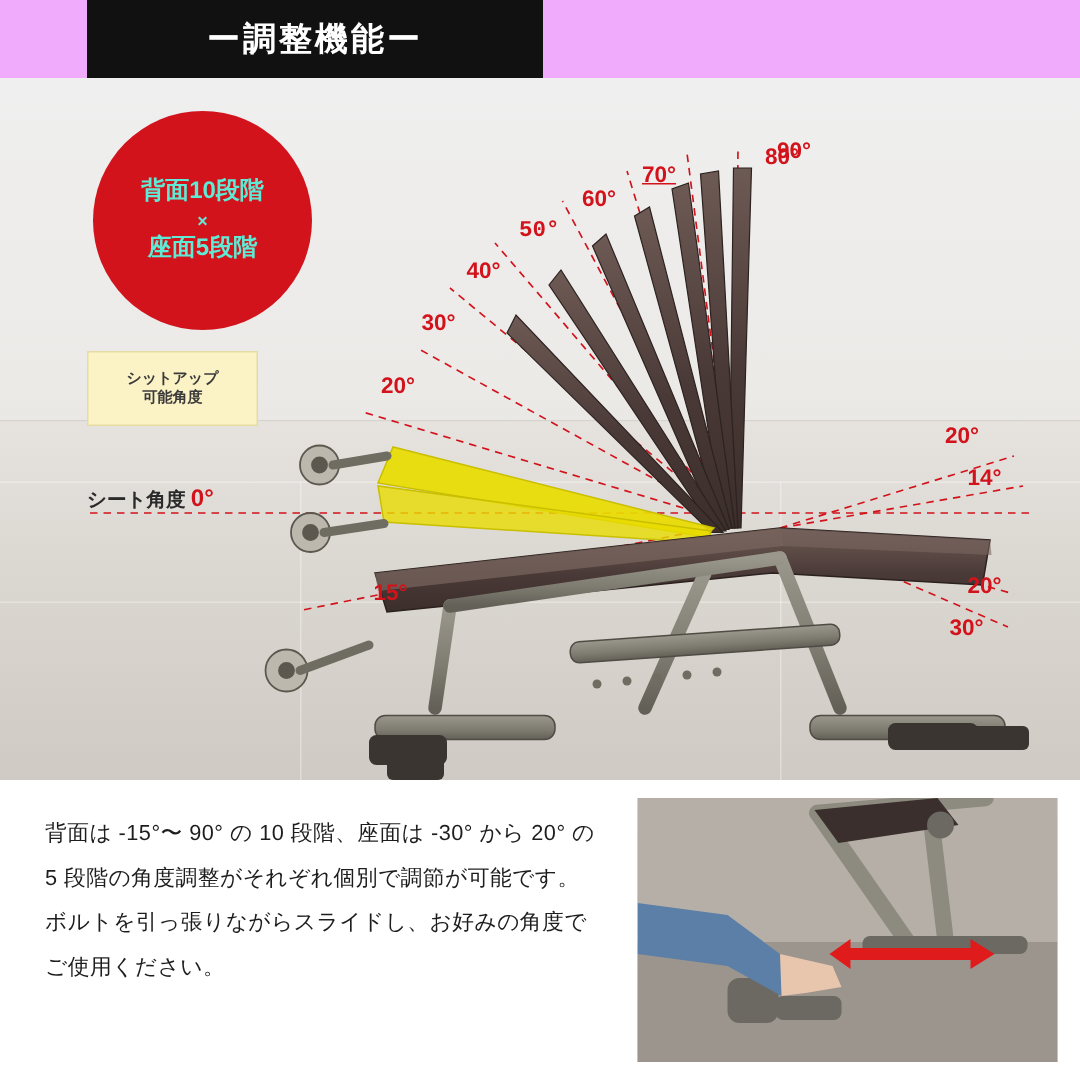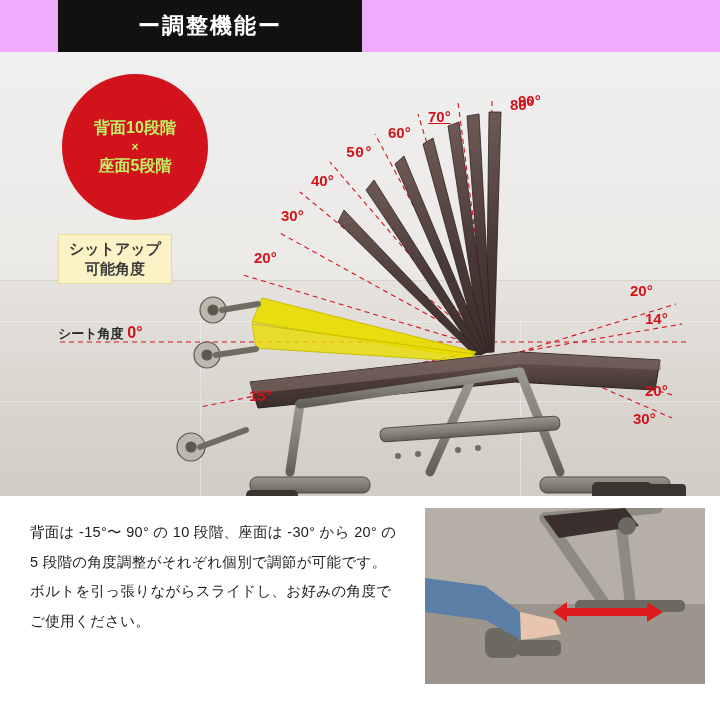--- a/index.html
+++ b/index.html
@@ -77,21 +77,21 @@
     background: rgba(255,255,255,0.35);
   }
 
   
   .badge {
     position: absolute;
     left: 62px; top: 22px;
     width: 146px; height: 146px;
     border-radius: 50%;
     background: #d2131c;
-    color: #bef264;
+    color: #5eead4;
     display: flex;
     flex-direction: column;
     align-items: center;
     justify-content: center;
     line-height: 1.35;
     text-align: center;
   }
   .badge div { font-size: 16px; font-weight: bold; }
   .badge .x { font-size: 12px; font-weight: bold; }
 
@@ -101,21 +101,21 @@
     left: 58px; top: 182px;
     width: 112px; height: 48px;
     background: #fbf3c6;
     border: 1px solid #e6dba0;
     display: flex;
     flex-direction: column;
     align-items: center;
     justify-content: center;
     line-height: 1.35;
   }
-  .yellow-label div { font-size: 15px; color: #3a3a3a; font-weight: bold; }
+  .yellow-label div { font-size: 10px; color: #3a3a3a; font-weight: bold; }
 
   .flat-label {
     position: absolute;
     left: 58px; top: 272px;
     font-size: 13px;
     color: #2a2a2a;
     font-weight: bold;
     white-space: nowrap;
   }
   .flat-label .deg {
@@ -134,21 +134,21 @@
 
   svg.overlay {
     position: absolute;
     left: 0; top: 0;
     width: 720px; height: 468px;
   }
 
   
   .bottom {
     position: absolute;
-    left: 0; top: 496px;
+    left: 0; top: 520px;
     width: 720px; height: 200px;
     background: #ffffff;
   }
   .bottom-text {
     position: absolute;
     left: 30px; top: 22px;
     width: 375px;
     font-size: 14.5px;
     line-height: 2.05;
     color: #1d1d1d;

